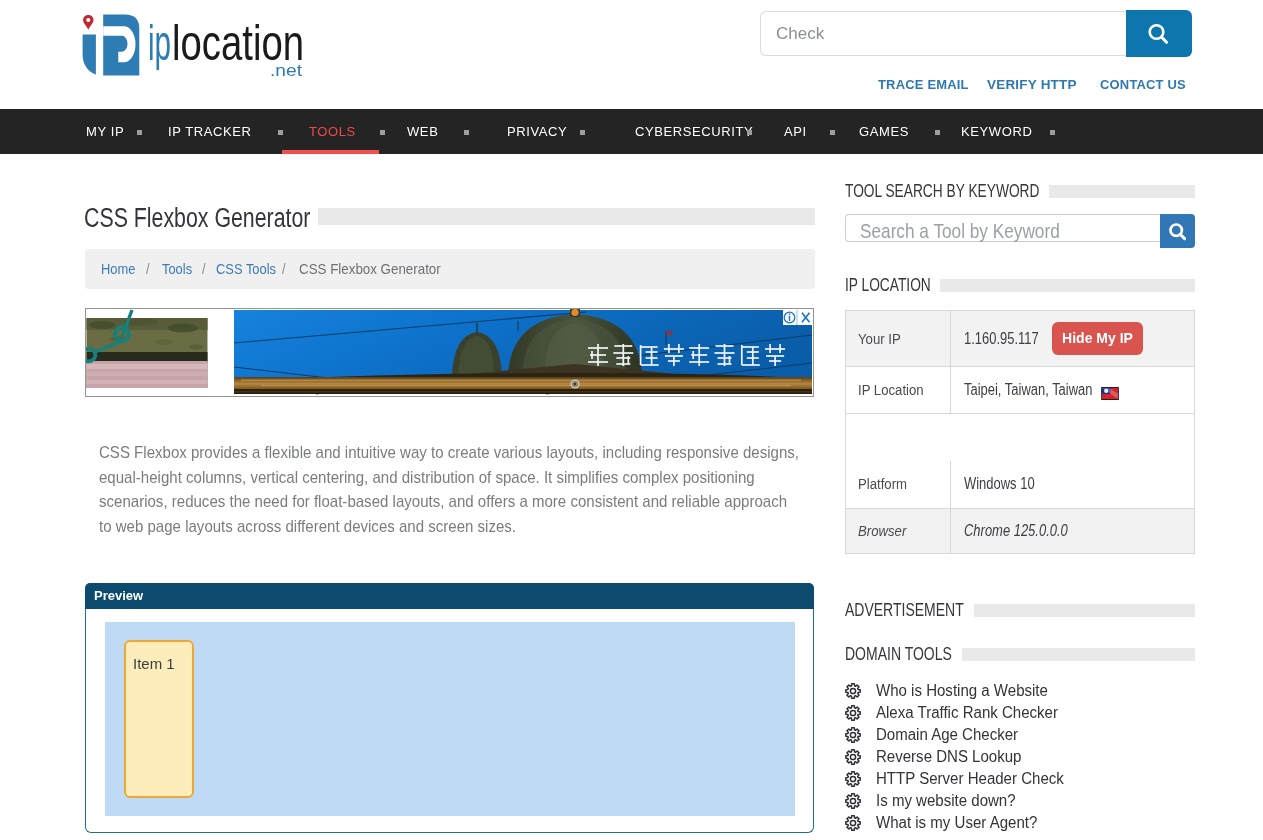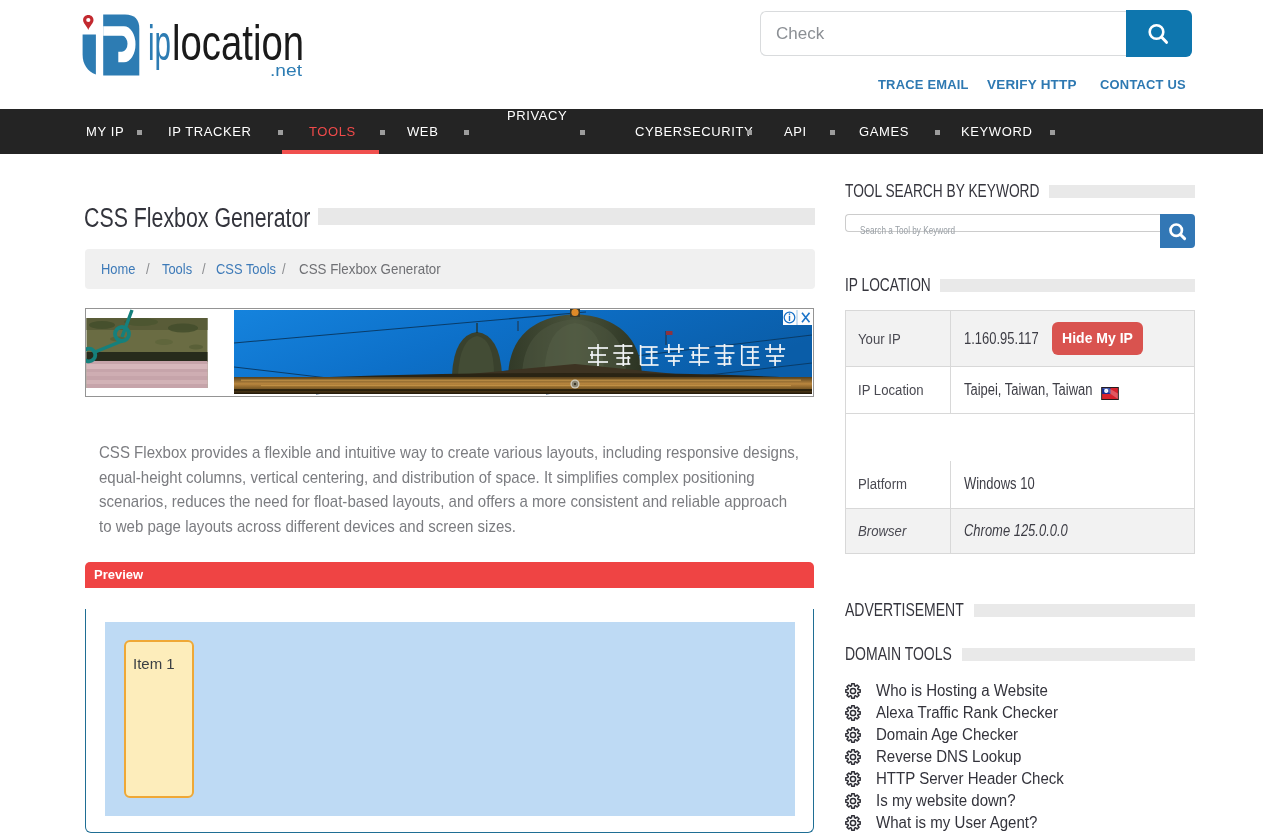--- a/index.html
+++ b/index.html
@@ -32,37 +32,37 @@
 #crumb span { position:absolute; top:12px; line-height:16px; transform:scaleX(0.86);
   transform-origin:left top; white-space:nowrap; }
 #crumb .lnk { color:#3d7ab8; }
 #crumb .cur { color:#6f7074; }
 
 #adbox { left:85px; top:308px; width:729px; height:89px; border:1px solid #949494; background:#fff; }
 
 #para { left:99px; top:441px; font-size:17px; line-height:24.5px; white-space:nowrap;
   color:#7b7c80; transform:scaleX(0.885); transform-origin:left top; }
 
-#pv-hdr { left:85px; top:562px; width:729px; height:26px; background:#ef4444;
+#pv-hdr { left:85px; top:583px; width:729px; height:26px; background:#0c4a6e;
   border-radius:5px 5px 0 0; color:#fff; font-size:13px; font-weight:bold;
   line-height:26px; padding-left:9px; }
 #pv-body { left:85px; top:609px; width:729px; height:224px; background:#fff;
   border:1px solid #1f6e94; border-top:none; border-radius:0 0 6px 6px; }
 #pv-blue { left:105px; top:622px; width:690px; height:194px; background:#bedaf4; }
 #pv-item { left:124px; top:640px; width:70px; height:158px; background:#fdedbb;
   border:2px solid #efa836; border-radius:6px; color:#3a3f44; font-size:15px;
   padding:13px 0 0 7px; }
 
 
 .shead { font-size:17.5px; color:#35353d;
   transform:scaleX(0.785); transform-origin:left top; white-space:nowrap; }
 .sbar { height:13px; background:#e9e9e9; }
 
-#s-input { left:845px; top:214px; width:315px; height:18px; border:1px solid #ccc;
-  border-right:none; border-radius:4px 0 0 4px; color:#9aa0a6; font-size:10px;
+#s-input { left:845px; top:214px; width:315px; height:28px; border:1px solid #ccc;
+  border-right:none; border-radius:4px 0 0 4px; color:#9aa0a6; font-size:21px;
   line-height:32px; padding-left:14px; }
 #s-input span { display:inline-block; transform:scaleX(0.82); transform-origin:left center; white-space:nowrap; }
 #s-btn { left:1160px; top:214px; width:35px; height:34px; background:#3277b5;
   border-radius:0 4px 4px 0; }
 
 #iptab { left:845px; top:310px; width:350px; height:244px; border:1px solid #d8d8d8; }
 .trow { position:absolute; left:0; width:348px; border-bottom:1px solid #d8d8d8; }
 .tlab { position:absolute; left:12px; top:50%; transform:translateY(-50%) scaleX(0.85);
   transform-origin:left center; font-size:15.5px; color:#4a4a52; white-space:nowrap; }
 .tval { position:absolute; left:118px; top:50%; transform:translateY(-50%) scaleX(0.81);
@@ -100,21 +100,21 @@
   </div>
   <div class="abs hlink" style="left:878px; transform:scaleX(0.96); transform-origin:left top;">TRACE EMAIL</div>
   <div class="abs hlink" style="left:987px;">VERIFY HTTP</div>
   <div class="abs hlink" style="left:1100px; transform:scaleX(0.96); transform-origin:left top;">CONTACT US</div>
 
   <div class="abs" id="nav"></div>
   <div class="nitem" style="left:86px; top:124px;">MY IP</div>
   <div class="nitem" style="left:168px; top:124px;">IP TRACKER</div>
   <div class="nitem" style="left:309px; top:124px; color:#f04a4a;">TOOLS</div>
   <div class="nitem" style="left:407px; top:124px;">WEB</div>
-  <div class="nitem" style="left:493px; top:108px;padding-left:14px;">PRIVACY</div>
+  <div class="nitem" style="left:493px; top:124px;padding-left:14px;">PRIVACY</div>
   <div class="nitem" style="left:611px; top:124px;margin-left:24px;">CYBERSECURITY</div>
   <div class="nitem" style="left:784px; top:124px;">API</div>
   <div class="nitem" style="left:859px; top:124px;">GAMES</div>
   <div class="nitem" style="left:961px; top:124px;">KEYWORD</div>
   <div class="nitem" style="left:1081px; top:124px;margin-top:28px;">BLOG</div>
   <div class="nsq" style="left:137px;"></div>
   <div class="nsq" style="left:278px;"></div>
   <div class="nsq" style="left:380px;"></div>
   <div class="nsq" style="left:464px;"></div>
   <div class="nsq" style="left:580px;"></div>

